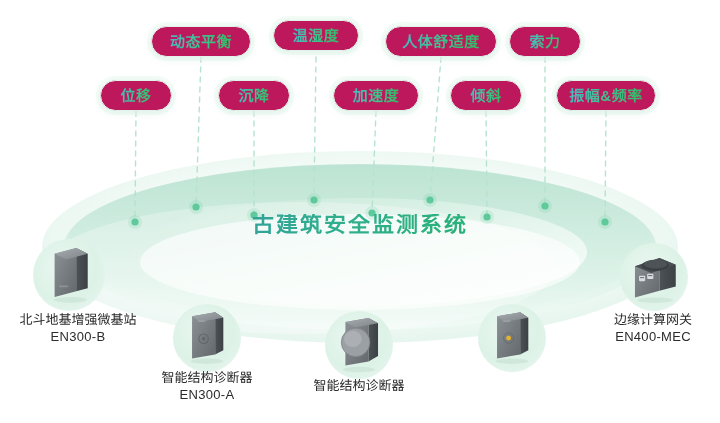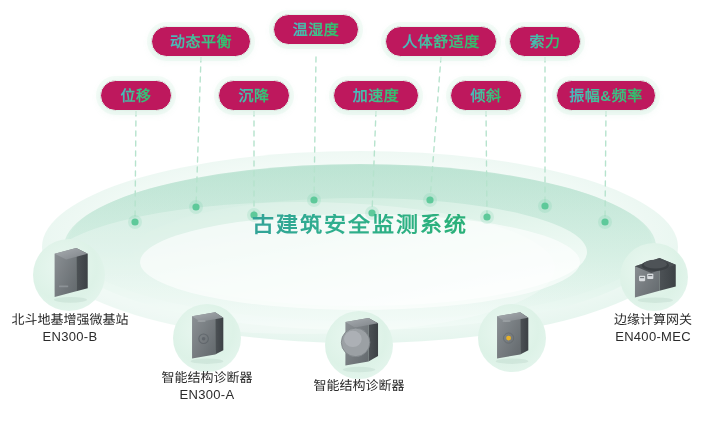--- a/index.html
+++ b/index.html
@@ -175,21 +175,21 @@
   <div id="pills">
       <div class="pill" style="left: 100px; top: 80px; width: 72px;">
         <span class="pill-text">位移</span>
       </div>
       <div class="pill" style="left: 151px; top: 26px; width: 100px;">
         <span class="pill-text">动态平衡</span>
       </div>
       <div class="pill" style="left: 218px; top: 80px; width: 72px;">
         <span class="pill-text">沉降</span>
       </div>
-      <div class="pill" style="left: 273px; top: 14px; width: 86px; text-align: right;">
+      <div class="pill" style="left: 273px; top: 20px; width: 86px; text-align: right;">
         <span class="pill-text">温湿度</span>
       </div>
       <div class="pill" style="left: 333px; top: 80px; width: 86px;">
         <span class="pill-text">加速度</span>
       </div>
       <div class="pill" style="left: 385px; top: 26px; width: 112px; text-align: right;">
         <span class="pill-text">人体舒适度</span>
       </div>
       <div class="pill" style="left: 450px; top: 80px; width: 72px;">
         <span class="pill-text">倾斜</span>
@@ -221,21 +221,21 @@
         <stop offset="0%" stop-color="#a8adb1"></stop>
                 <stop offset="100%" stop-color="#7e8388"></stop>
       </linearGradient>
     </defs>
       <polygon points="30,26 60,18 60,78 30,86" fill="url(#g_tower-box-icon_f)"></polygon>
       <polygon points="60,18 76,26 76,74 60,78" fill="url(#g_tower-box-icon_s)"></polygon>
       <polygon points="30,26 60,18 76,26 46,34" fill="url(#g_tower-box-icon_t)"></polygon>
       <rect x="36" y="70" width="13" height="2.4" rx="1" fill="#9aa0a4" opacity="0.65"></rect>
       <ellipse cx="52" cy="90" rx="23" ry="4" fill="#9fbfb0" opacity="0.22"></ellipse>
     </svg></div>
-        <div class="device-label" style="left: 0px; top: 311px; width: 140px;"><span>北斗地基增强微基站</span><span class="model">EN300-B</span></div>
+        <div class="device-label" style="left: 0px; top: 311px; width: 140px; padding-left: 8px;"><span>北斗地基增强微基站</span><span class="model">EN300-B</span></div>
       </div>
       <div class="device">
         <div class="device-badge" style="left: 173px; top: 304px; width: 68px; height: 68px;"></div>
         <div class="device-art" style="left: 173px; top: 300px; width: 68px; height: 68px;"><svg width="68" height="68" viewBox="0 0 100 100">
     <defs>
       <linearGradient id="g_wall-sensor-icon_f" x1="0%" y1="0%" x2="100%" y2="100%">
         <stop offset="0%" stop-color="#8d9296"></stop>
                 <stop offset="100%" stop-color="#62686c"></stop>
       </linearGradient>
       <linearGradient id="g_wall-sensor-icon_s" x1="0%" y1="0%" x2="100%" y2="0%">

